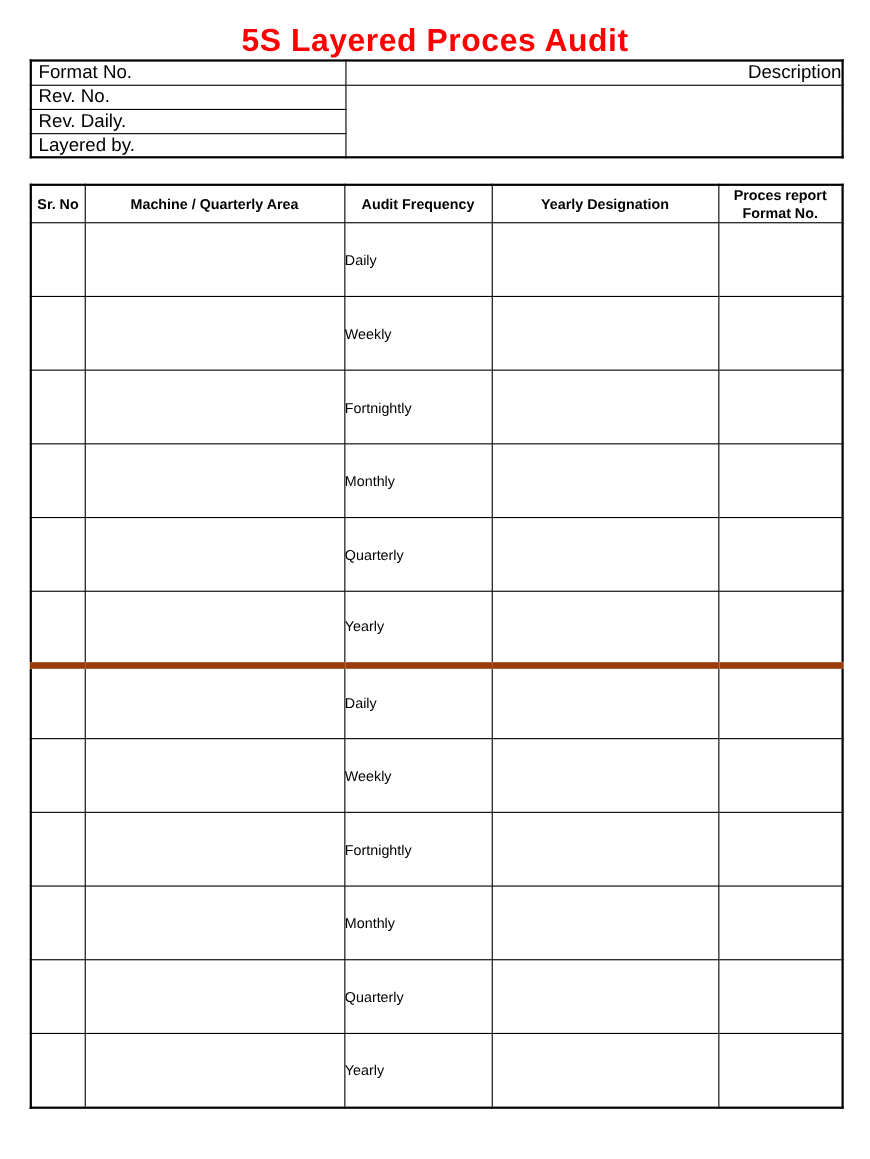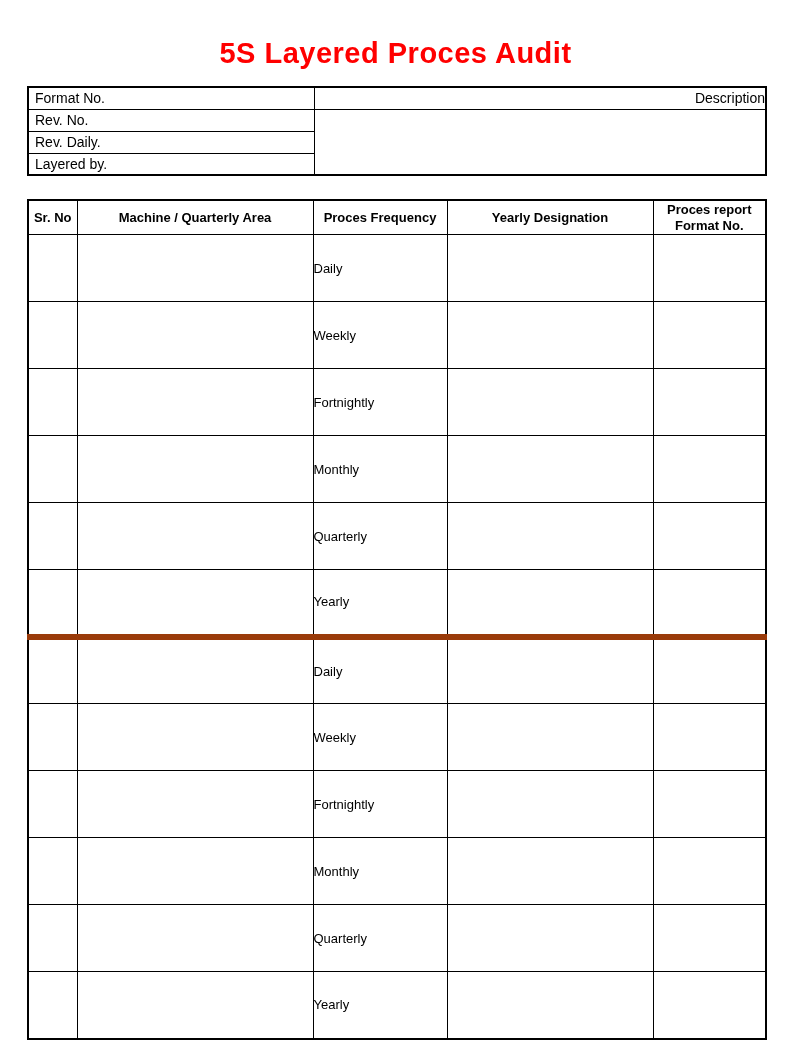--- a/index.html
+++ b/index.html
@@ -11,21 +11,21 @@
   html, body { margin: 0; padding: 0; background: #ffffff; }
   .page {
     width: 791px;
     height: 1054px;
     background: #ffffff;
     font-family: "Liberation Sans", sans-serif;
     overflow: hidden;
     position: relative;
   }
   .doc-title {
-    margin: 16px;
+    margin: 0;
     padding-top: 20px;
     height: 54px;
     text-align: center;
     font-size: 29px;
     line-height: 34px;
     font-weight: bold;
     color: var(--title-color);
     letter-spacing: 0.5px;
   }
   
@@ -33,21 +33,21 @@
   .info-table {
     border-collapse: collapse;
     table-layout: fixed;
     width: 738px;
     margin: 0 0 0 27px;
     border: 2px solid var(--border-color);
   }
   .info-table td {
     border: 1px solid var(--border-color);
     height: 22px;
-    font-size: 14px;
+    font-size: 17px;
     color: #000;
     padding: 0 4px 0 6px;
     vertical-align: middle;
   }
   .info-table td.desc-head {
     text-align: right;
     padding: 0;
   }
   .info-table td.desc-value {
     height: 66px;
@@ -119,21 +119,21 @@
       <col style="width:49px">
       <col style="width:236px">
       <col style="width:134px">
       <col style="width:206px">
       <col style="width:113px">
     </colgroup>
     <thead>
       <tr>
         <th>Sr. No</th>
         <th>Machine / Quarterly Area</th>
-        <th>Proces Frequency</th>
+        <th>Audit Frequency</th>
         <th>Yearly Designation</th>
         <th>Proces report Format No.</th>
       </tr>
     </thead>
     <tbody>
       <tr>
         <td></td>
         <td></td>
         <td>Daily</td>
         <td></td>

